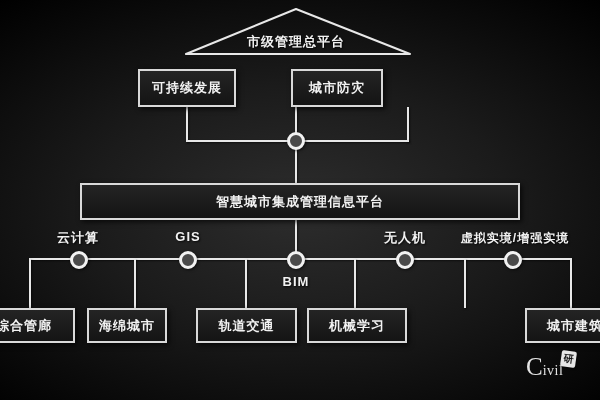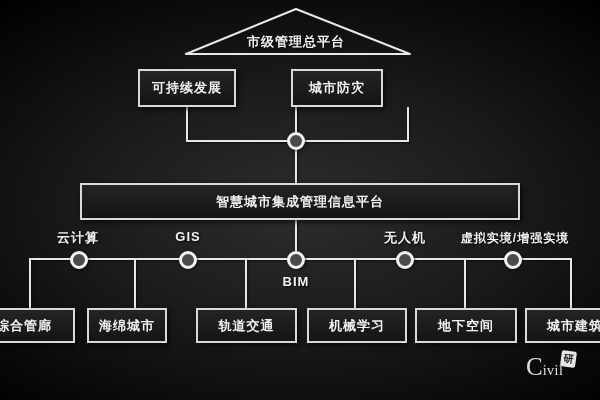--- a/index.html
+++ b/index.html
@@ -87,21 +87,20 @@
   <div class="lbl" style="left:18px;top:229px;width:120px;text-align:center;">云计算</div>
   <div class="lbl" style="left:128px;top:229px;width:120px;">GIS</div>
   <div class="lbl small" style="left:435px;top:230px;width:160px;">虚拟实境/增强实境</div>
   <div class="lbl" style="left:345px;top:229px;width:120px;">无人机</div>
   <div class="lbl" style="left:236px;top:274px;width:120px;">BIM</div>
 
   <div class="box row2" style="left:-27px;width:102px;">综合管廊</div>
   <div class="box row2" style="left:87px;width:80px;">海绵城市</div>
   <div class="box row2" style="left:196px;width:101px;">轨道交通</div>
   <div class="box row2" style="left:307px;width:100px;">机械学习</div>
-  <div class="box row2" style="left:415px;width:102px;">地下空间</div>
   <div class="box row2" style="left:525px;width:100px;">城市建筑</div>
 
   <div class="logo">
     <div class="word" style="left:10px;top:4px;"><span class="bigcap">C</span><span class="rest">ivil</span></div>
     <div class="badge">研</div>
   </div>
 
 </div>
 
 </body></html>

